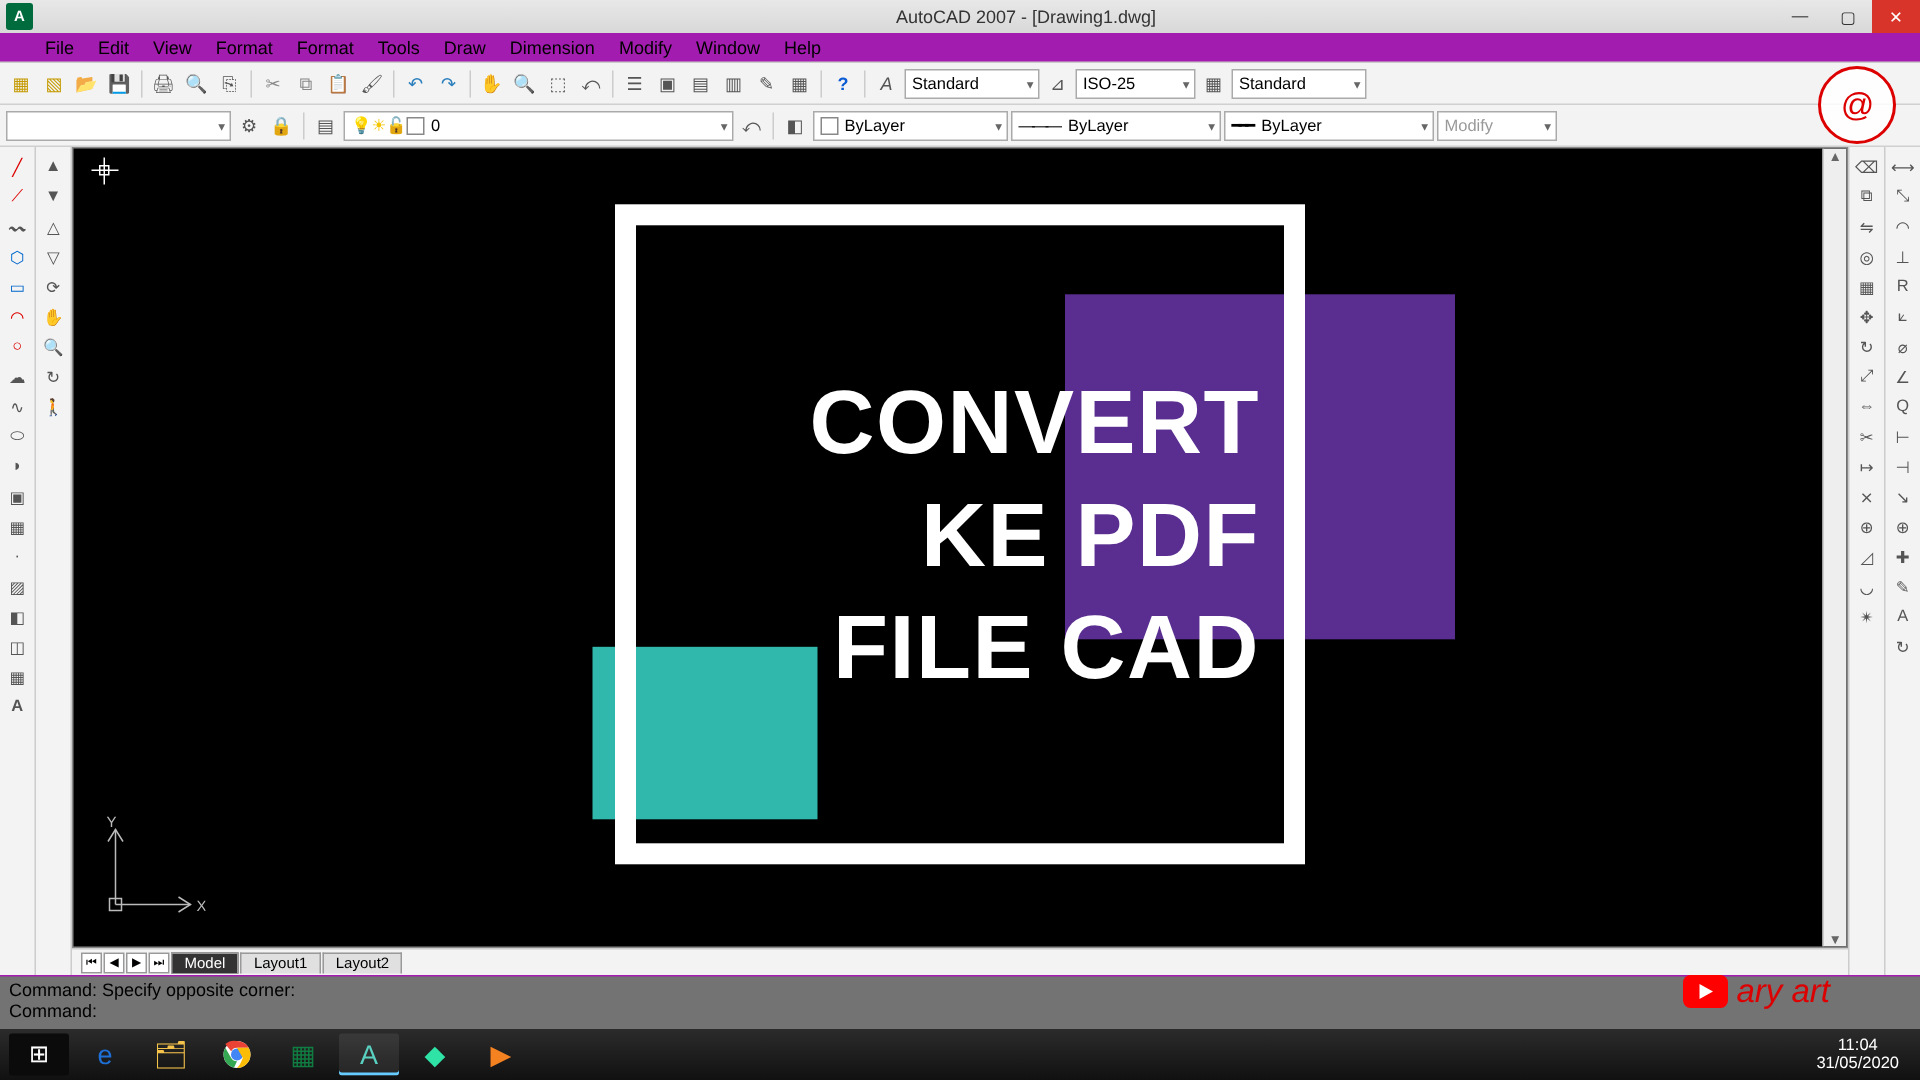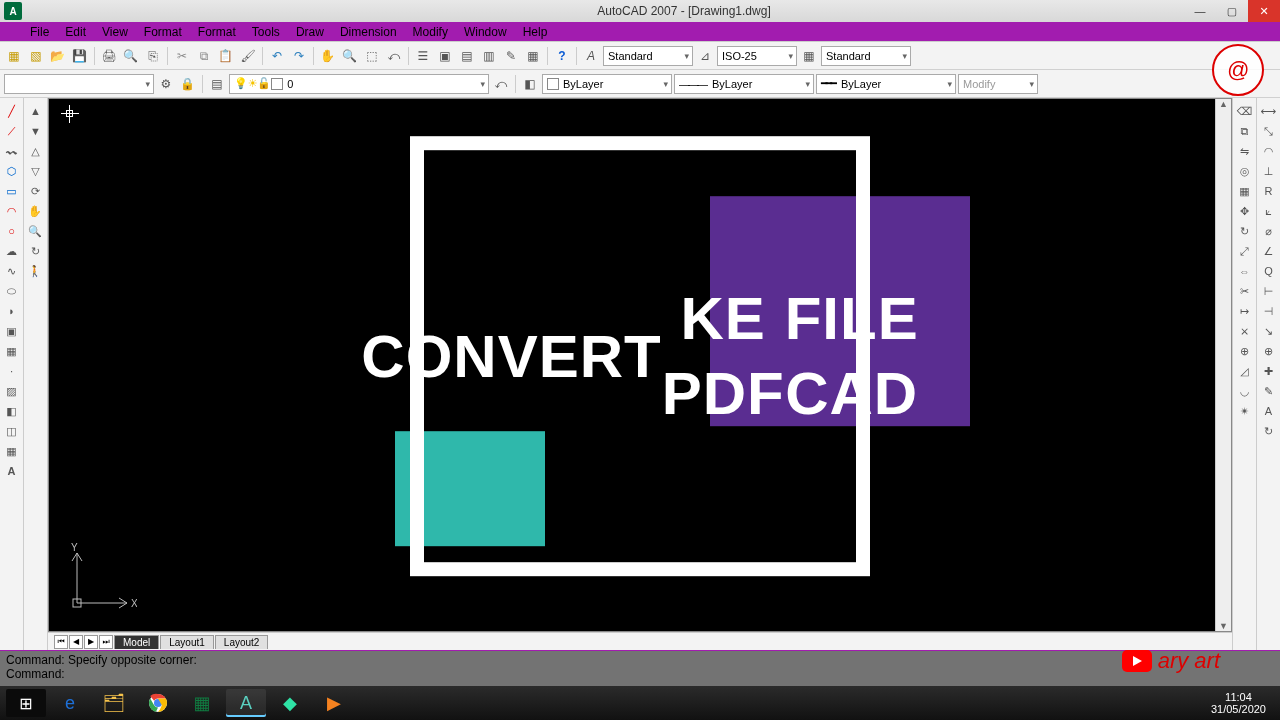--- a/index.html
+++ b/index.html
@@ -37,21 +37,21 @@
 .tabs-row { height: 18px; background: #f3f3f3; display: flex; align-items: center; font-size: 10px; padding-left: 6px; gap: 0; border-top: 1px solid #ccc; }
 .tab-nav { width: 14px; height: 14px; border: 1px solid #999; background: #fff; display: flex; align-items: center; justify-content: center; font-size: 8px; margin-right: 1px; }
 .tab { padding: 1px 8px; background: #e0e0e0; border: 1px solid #999; border-bottom: none; margin-right: 1px; }
 .tab.active { background: #333; color: #fff; }
 
 
 .slide-frame { position: absolute; left: 50%; top: 50%; transform: translate(-50%,-52%); width: 460px; height: 440px; }
 .purple-sq { position: absolute; right: -100px; top: 60px; width: 260px; height: 230px; background: #5a2d91; }
 .teal-sq { position: absolute; left: -15px; bottom: 30px; width: 150px; height: 115px; background: #2fb8ab; }
 .white-border { position: absolute; inset: 0; border: 14px solid #fff; }
-.slide-text { position: absolute; inset: 30px; display: flex; align-items: center; justify-content: center; color: #fff; font-weight: 800; font-size: 60px; line-height: 1.25; letter-spacing: 1px; text-align: center; }
+.slide-text { position: absolute; inset: 30px; display: flex; flex-direction: column; align-items: flex-end; justify-content: center; color: #fff; font-weight: 800; font-size: 60px; line-height: 1.25; letter-spacing: 1px; text-align: center; }
 
 
 .ucs { position: absolute; left: 18px; bottom: 18px; color: #aaa; font-size: 10px; }
 .ucs svg { display: block; }
 .crosshair { position: absolute; left: 12px; top: 6px; width: 18px; height: 18px; }
 .crosshair::before, .crosshair::after { content: ""; position: absolute; background: #fff; }
 .crosshair::before { left: 8px; top: 0; width: 1px; height: 18px; }
 .crosshair::after { top: 8px; left: 0; height: 1px; width: 18px; }
 .crosshair .sq { position: absolute; left: 5px; top: 5px; width: 7px; height: 7px; border: 1px solid #fff; }
 

